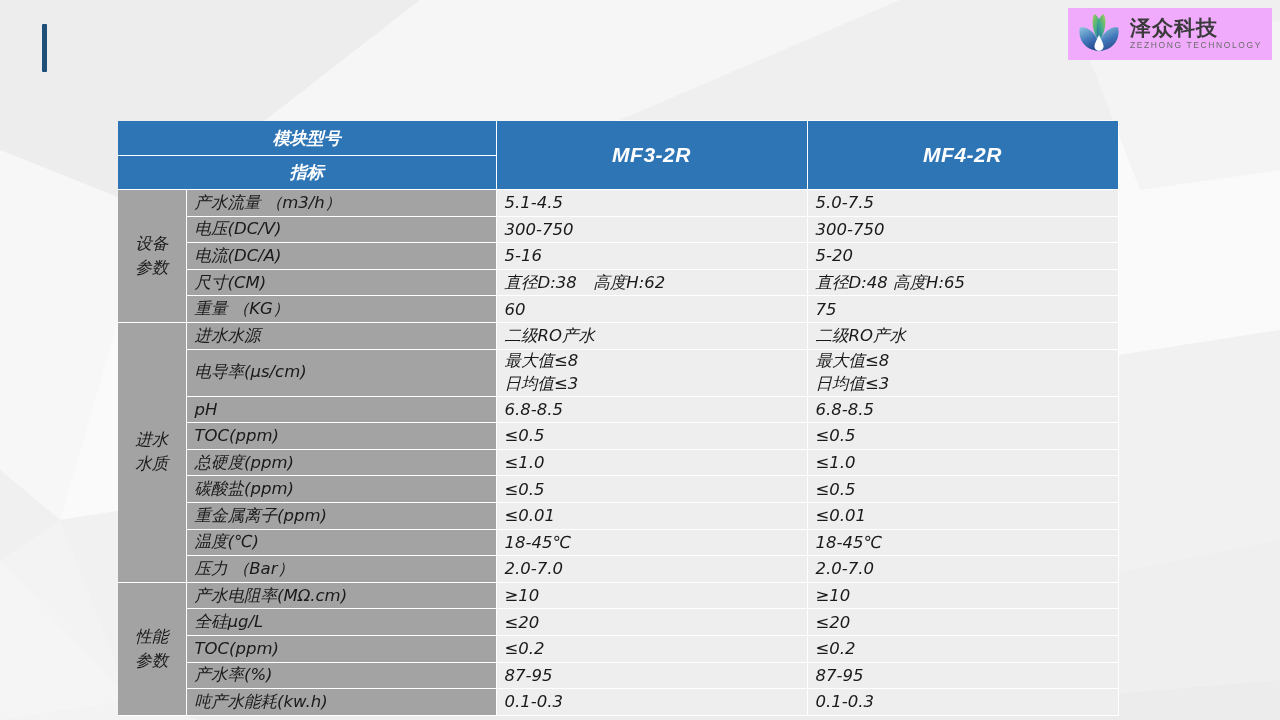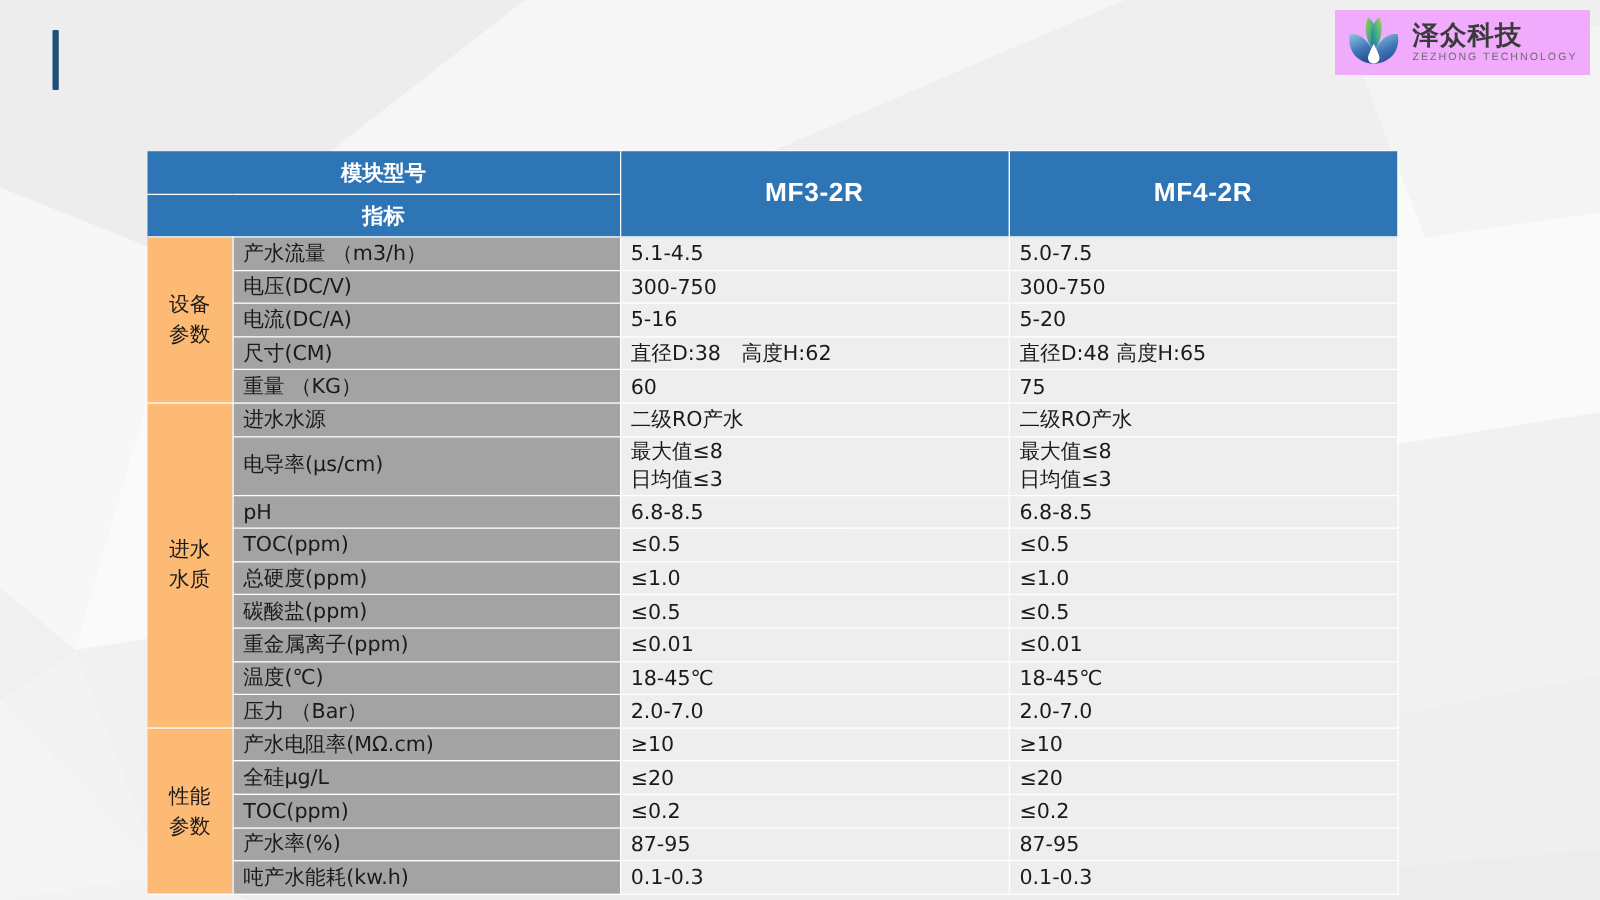--- a/index.html
+++ b/index.html
@@ -43,20 +43,21 @@
   }
 
   
   #spec-table-wrap{
     position:absolute;left:118px;top:121px;width:1000px;z-index:2;
   }
   table#spec-table{
     border-collapse:collapse;width:1000px;
     table-layout:fixed;
     font-family:"DejaVu Sans","Liberation Sans",sans-serif;
+    font-style:italic;
   }
   table#spec-table td{
     padding:0;vertical-align:middle;
     border-bottom:1.2px solid #ffffff;
     border-right:1.2px solid #ffffff;
   }
   col.c-cat{width:68px;}
   col.c-item{width:310px;}
   col.c-val{width:311px;}
 
@@ -67,21 +68,21 @@
   }
   .hdr-model{height:34px;font-size:17px;}
   .hdr-index{height:33px;font-size:17px;}
   .hdr-col{
     height:67px;font-size:21px;letter-spacing:.5px;
     font-family:"Liberation Sans",sans-serif;
   }
 
   
   .cat{
-    background:#fdba74;color:#1a1a1a;font-size:16.5px;
+    background:#a3a3a3;color:#1a1a1a;font-size:16.5px;
     text-align:center;line-height:1.45;
   }
   .item{
     background:#a3a3a3;color:#1a1a1a;font-size:16.5px;
     padding-left:8px !important;height:25.6px;
   }
   .val{
     background:#eeeeee;color:#1a1a1a;font-size:16.5px;
     padding-left:8px !important;height:25.6px;
   }

